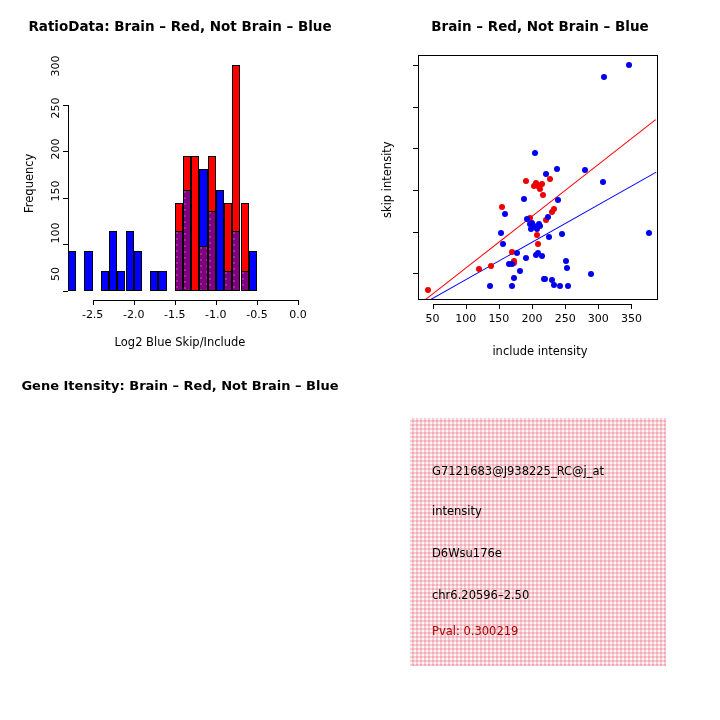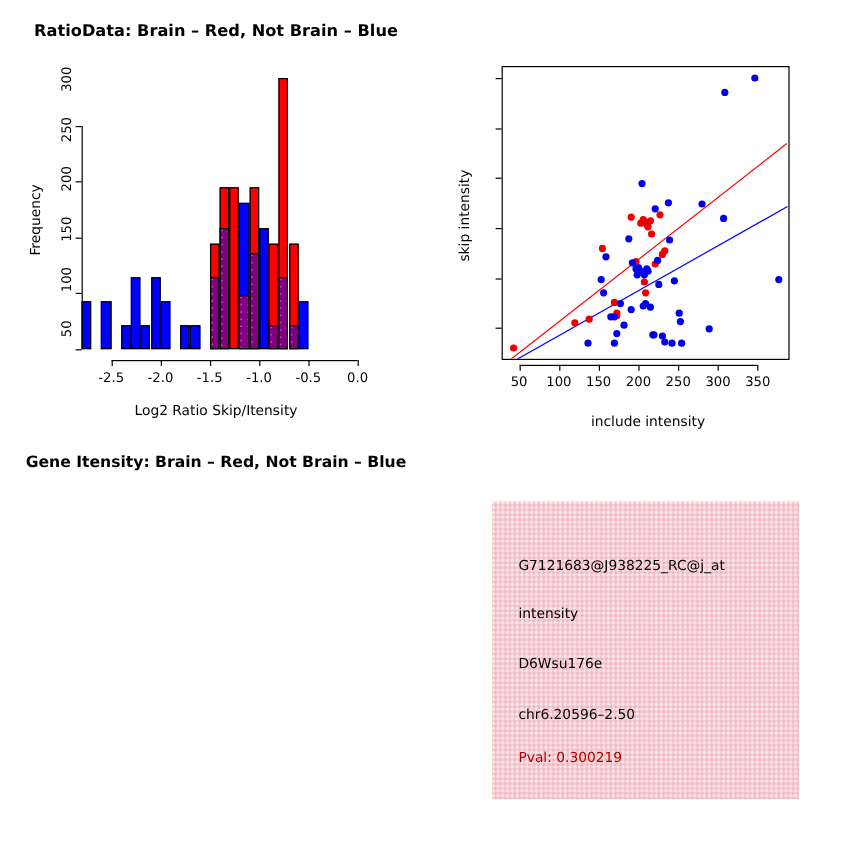--- a/index.html
+++ b/index.html
@@ -140,21 +140,21 @@
 </style>
 </head>
 <body>
 
 <div id="root">
 
   <div class="panel" id="panel-ratio-hist">
     <div class="panel-title">RatioData: Brain – Red, Not Brain – Blue</div>
     <div class="plotarea" id="ratio-plot"></div>
     <div class="axis-title y" id="ratio-ylab" style="left: 22px; top: 213px;">Frequency</div>
-    <div class="axis-title" id="ratio-xlab" style="left: 0px; top: 335px; width: 360px; text-align: center;">Log2 Ratio Skip/Itensity</div>
+    <div class="axis-title" id="ratio-xlab" style="left: 0px; top: 335px; width: 360px; text-align: center;">Log2 Blue Skip/Include</div>
   <div class="axis-line" style="left: 68px; top: 104.878px; width: 1px; height: 186.122px;"></div>
       <div class="tick" style="left: 63px; top: 291px; width: 5px; height: 1px;"></div>
       <div class="tick" style="left: 63px; top: 244.469px; width: 5px; height: 1px;"></div>
       <div class="tick" style="left: 63px; top: 197.939px; width: 5px; height: 1px;"></div>
       <div class="tick" style="left: 63px; top: 151.408px; width: 5px; height: 1px;"></div>
       <div class="tick" style="left: 63px; top: 104.878px; width: 5px; height: 1px;"></div>
       <div class="axis-line" style="left: 92.6429px; top: 300px; width: 205.357px; height: 1px;"></div>
       <div class="tick" style="left: 92.6429px; top: 300px; width: 1px; height: 5px;"></div>
       <div class="ticklabel" style="left: 92.6429px; top: 308px; transform: translateX(-50%);">-2.5</div>
       <div class="tick" style="left: 133.714px; top: 300px; width: 1px; height: 5px;"></div>
@@ -189,20 +189,21 @@
       <div class="bar red" style="left: 224.071px; width: 8.21429px; top: 202.592px; height: 88.4082px;"></div>
       <div class="bar purple" style="left: 224.071px; width: 8.21429px; top: 271.457px; height: 19.5429px;"></div>
       <div class="bar red" style="left: 232.286px; width: 8.21429px; top: 64.8612px; height: 226.139px;"></div>
       <div class="bar purple" style="left: 232.286px; width: 8.21429px; top: 231.441px; height: 59.5592px;"></div>
       <div class="bar red" style="left: 240.5px; width: 8.21429px; top: 202.592px; height: 88.4082px;"></div>
       <div class="bar purple" style="left: 240.5px; width: 8.21429px; top: 271.457px; height: 19.5429px;"></div>
       <div class="bar blue" style="left: 248.714px; width: 8.21429px; top: 250.984px; height: 40.0163px;"></div>
     </div>
 
   <div class="panel" id="panel-scatter">
+    <div class="panel-title">Brain – Red, Not Brain – Blue</div>
     <div class="plotarea" id="scatter-plot"></div>
     <div class="axis-title y" id="scatter-ylab" style="left: 20px; top: 217.5px;">skip intensity</div>
     <div class="axis-title" id="scatter-xlab" style="left: 0px; top: 344px; width: 360px; text-align: center;">include intensity</div>
   <div class="scatter-box" style="left: 58px; top: 55px; width: 240px; height: 245px;">
         <div class="fitline red" style="left: 0px; top: 247.5px; width: 300.408px; transform: rotate(-38.0122deg);"></div>
         <div class="fitline blue" style="left: 7.9558px; top: 245px; width: 262.681px; transform: rotate(-29.454deg);"></div>
         <div class="pt red" style="left: 5.61878px; top: 231.167px;"></div>
         <div class="pt red" style="left: 57.3315px; top: 210.333px;"></div>
         <div class="pt red" style="left: 68.6022px; top: 207px;"></div>
         <div class="pt red" style="left: 79.8729px; top: 147.833px;"></div>

